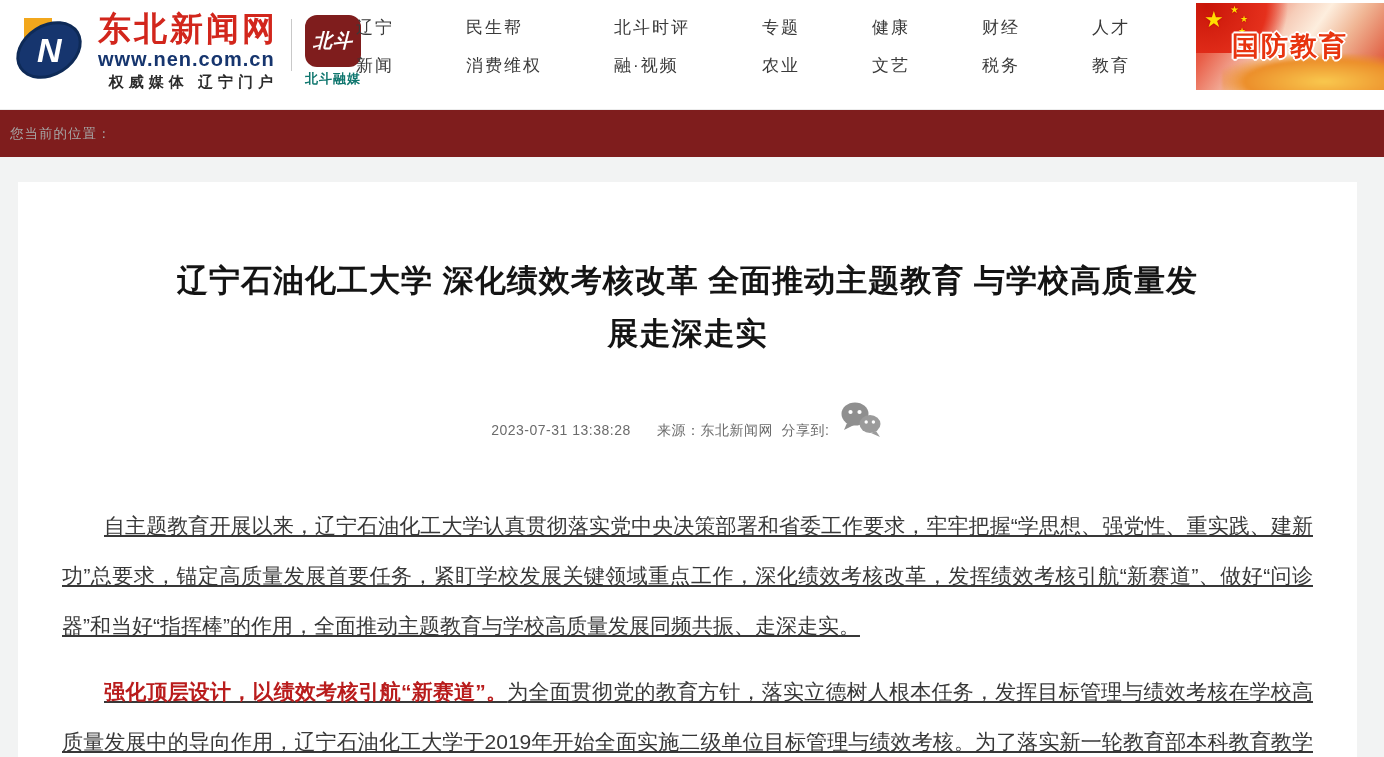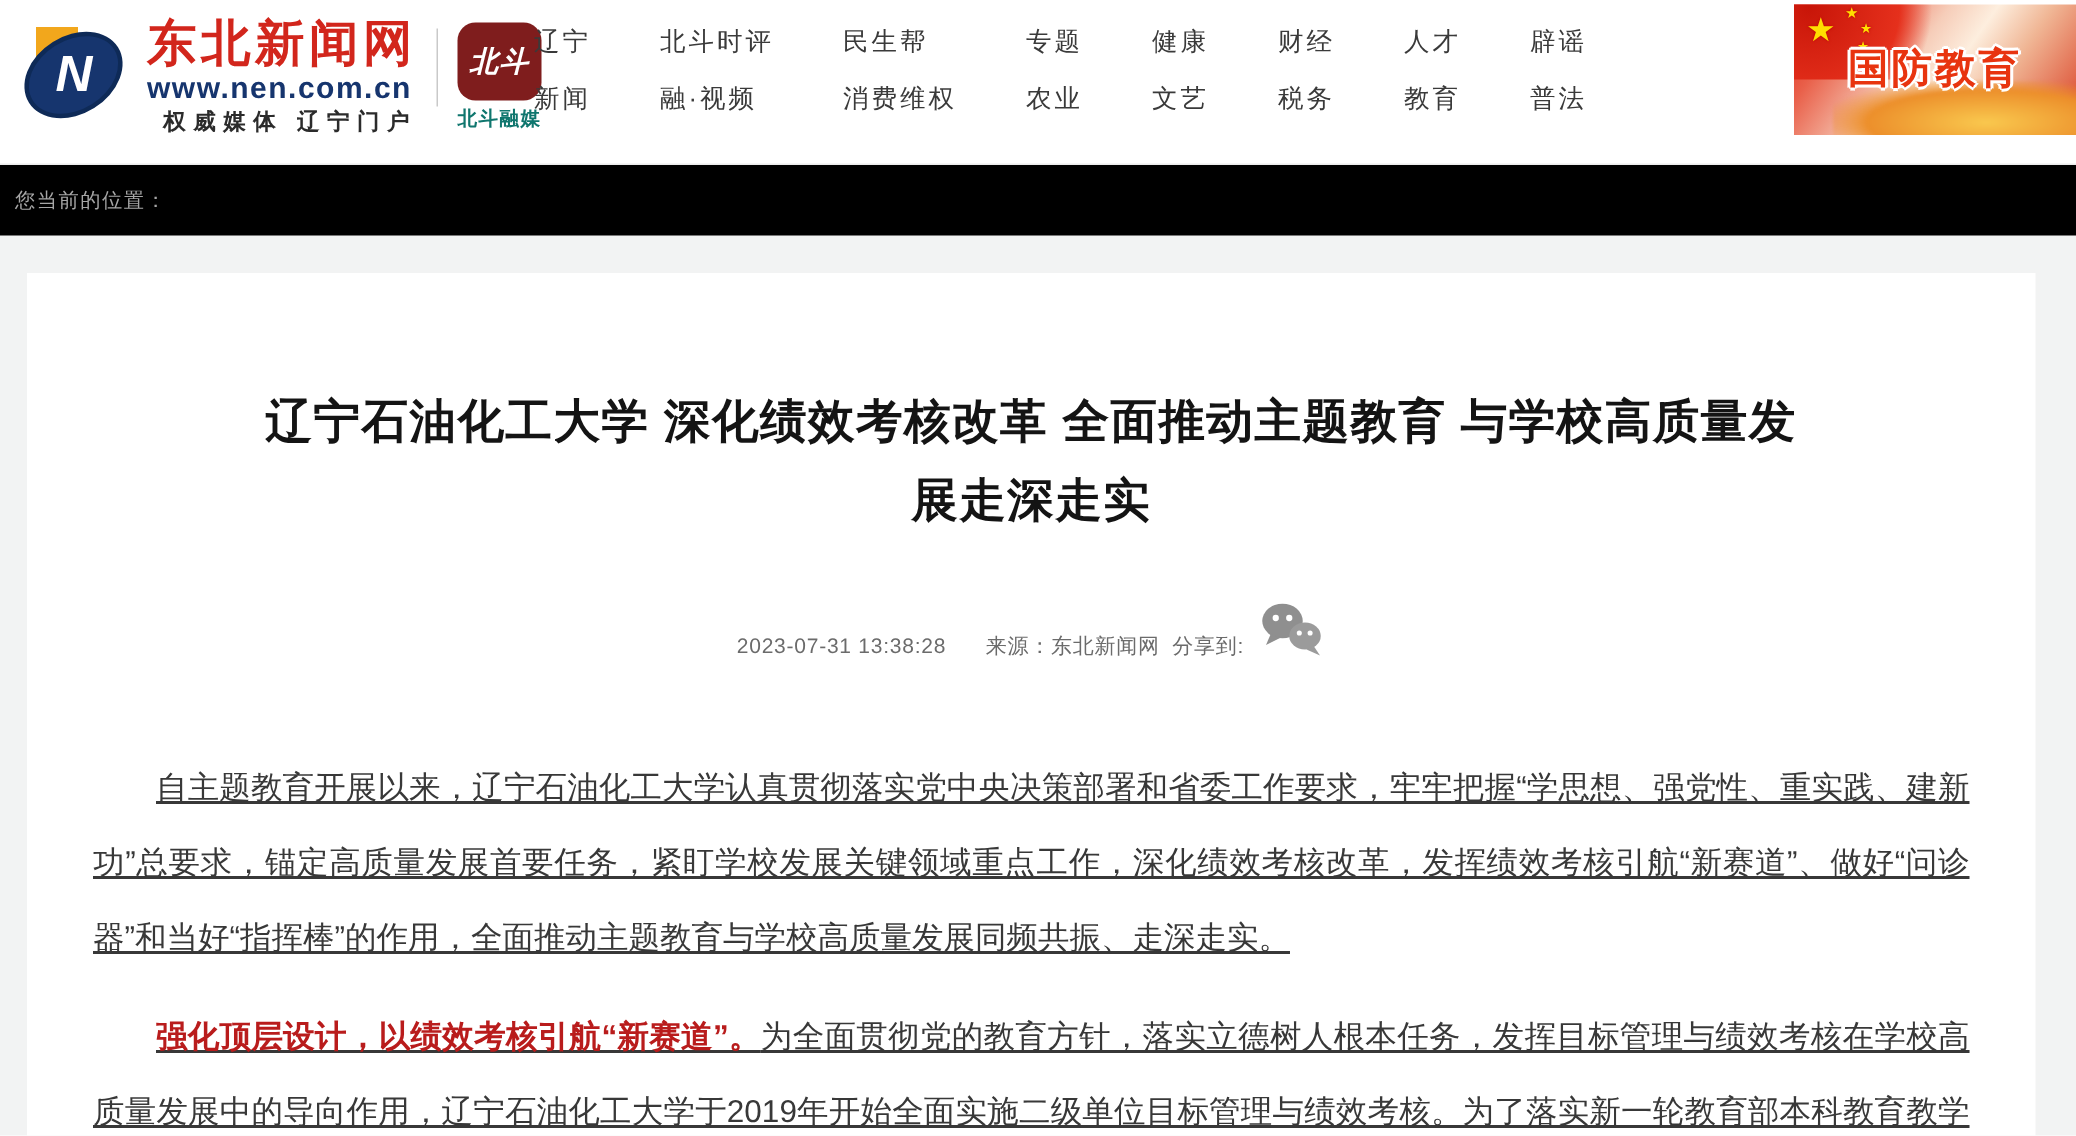--- a/index.html
+++ b/index.html
@@ -32,21 +32,21 @@
   .logo-divider { width:1px; height:52px; background:#c9c9c9; margin:0 13px 10px 13px; }
   .beidou { text-align:center; margin-top:2px; }
   .beidou-badge {
     width:56px; height:52px; margin:0 auto;
     background:#7f1d1d; border-radius:12px;
     color:#fff; font-size:19px; font-weight:bold; font-style:italic;
     display:flex; align-items:center; justify-content:center; letter-spacing:1px;
   }
   .beidou-caption { font-size:13px; color:#0f766e; font-weight:bold; margin-top:3px; letter-spacing:1px; }
 
-  .main-nav { position:absolute; left:356px; top:16px; display:flex; gap:46px; }
+  .main-nav { position:absolute; left:356px; top:16px; display:flex; gap:72px; }
   .nav-col { display:flex; flex-direction:column; gap:15px; }
   .nav-link { font-size:17px; color:#3a3a3a; text-decoration:none; letter-spacing:2px; white-space:nowrap; cursor:pointer; }
 
   .defense-banner {
     position:absolute; right:0; top:3px; width:188px; height:87px;
     background:linear-gradient(125deg,#dd2316 0%,#e9604a 18%,#f6cdb9 42%,#fdeede 55%,#f0b695 70%,#d93a20 100%);
     overflow:hidden; cursor:pointer;
   }
   .banner-flag {
     position:absolute; left:-22px; top:-24px; width:130px; height:74px;
@@ -63,21 +63,21 @@
     filter:blur(1px);
   }
   .banner-title {
     position:absolute; left:50%; top:50%; transform:translate(-50%,-54%);
     font-size:27px; font-weight:900; color:#e8340f; letter-spacing:2px; white-space:nowrap;
     text-shadow:-2px 0 #fff,2px 0 #fff,0 -2px #fff,0 2px #fff,-1px -1px #fff,1px 1px #fff,-1px 1px #fff,1px -1px #fff;
   }
 
   
   .breadcrumb-bar {
-    height:47px; background:#000000;
+    height:47px; background:#7f1d1d;
     display:flex; align-items:center; padding-left:10px;
     font-size:13.5px; color:#a6a6a6; letter-spacing:1px;
   }
   .breadcrumb-path { color:#a6a6a6; cursor:pointer; }
 
   
   .page-body { padding:25px 27px 0 18px; }
   .article-card { background:#ffffff; min-height:560px; padding:72px 44px 40px 44px; }
   .article-title {
     width:84%; margin:0 auto; text-align:center;
@@ -118,26 +118,26 @@
       <div class="beidou-caption">北斗融媒</div>
     </div>
   </div>
 
   <nav class="main-nav">
     <div class="nav-col">
       <a class="nav-link">辽宁</a>
       <a class="nav-link">新闻</a>
     </div>
     <div class="nav-col">
+      <a class="nav-link">民生帮</a>
+      <a class="nav-link">消费维权</a>
+    </div>
+    <div class="nav-col">
       <a class="nav-link">北斗时评</a>
       <a class="nav-link">融·视频</a>
-    </div>
-    <div class="nav-col">
-      <a class="nav-link">民生帮</a>
-      <a class="nav-link">消费维权</a>
     </div>
     <div class="nav-col">
       <a class="nav-link">专题</a>
       <a class="nav-link">农业</a>
     </div>
     <div class="nav-col">
       <a class="nav-link">健康</a>
       <a class="nav-link">文艺</a>
     </div>
     <div class="nav-col">

